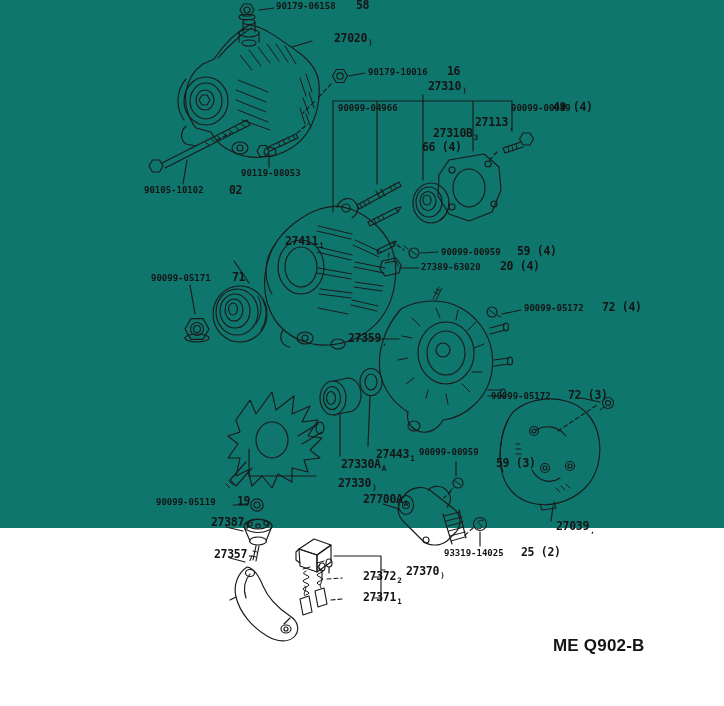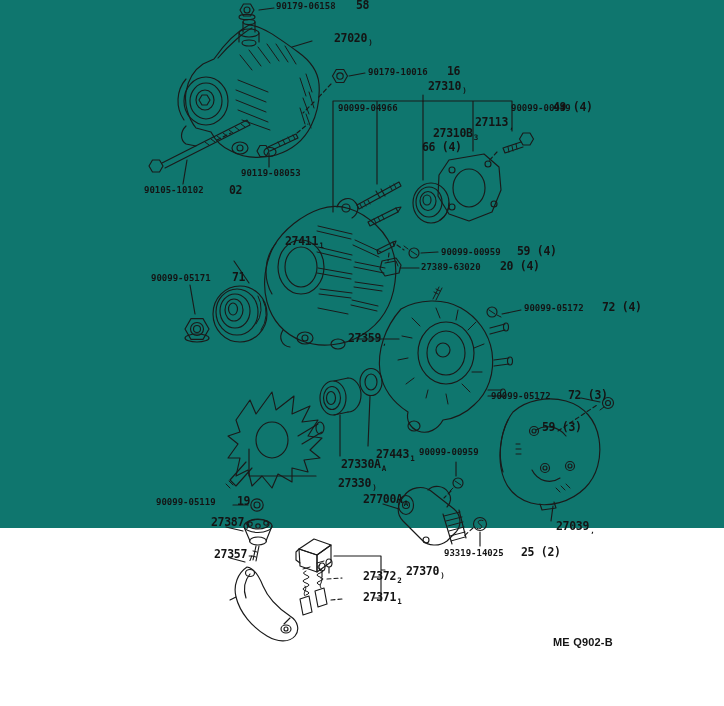--- a/index.html
+++ b/index.html
@@ -4,21 +4,21 @@
 <style>
   html,body{margin:0;padding:0;}
   body{width:724px;height:706px;overflow:hidden;background:#fff;}
   #stage{position:relative;width:724px;height:528px;background:#0f766e;color:#1a1a1a;
          font-family:"DejaVu Sans Mono","Liberation Mono",monospace;text-decoration:underline;}
   #art{position:absolute;left:0;top:0;}
   .label{position:absolute;white-space:nowrap;font-weight:700;color:#141414;line-height:1;}
   .pn{font-size:9px;letter-spacing:0px;}
   .co{font-size:11.5px;letter-spacing:-0.3px;padding-left:20px;}
   .sub{font-size:7.5px;vertical-align:-3px;margin-left:1px;font-weight:700;}
-  .footer{font-size:11px;font-family:"Liberation Sans",sans-serif;letter-spacing:0.2px;}
+  .footer{font-size:17px;font-family:"Liberation Sans",sans-serif;letter-spacing:0.2px;}
 </style>
 </head>
 <body style="background: rgb(255, 255, 255);">
 
 <div id="stage">
 
   <svg id="art" width="724" height="706" viewBox="0 0 724 706" fill="none" stroke="#1a1a1a" stroke-width="1.15" stroke-linecap="round" stroke-linejoin="round">
 
     <g>
       <path d="M259,10 L274,8"></path>
@@ -332,21 +332,21 @@
       <div class="label co" style="left: 480px; top: 261px;"><span>20 (4)</span></div>
       <div class="label pn" style="left: 524px; top: 304px;"><span>90099-05172</span></div>
       <div class="label co" style="left: 582px; top: 302px;"><span>72 (4)</span></div>
       <div class="label co" style="left: 328px; top: 333px;"><span>27359</span><span class="sub">,</span></div>
       <div class="label pn" style="left: 491px; top: 392px;"><span>90099-05172</span></div>
       <div class="label co" style="left: 548px; top: 390px;"><span>72 (3)</span></div>
       <div class="label co" style="left: 356px; top: 449px;"><span>27443</span><span class="sub">1</span></div>
       <div class="label co" style="left: 321px; top: 459px;"><span>27330A</span><span class="sub">A</span></div>
       <div class="label co" style="left: 318px; top: 478px;"><span>27330</span><span class="sub">)</span></div>
       <div class="label pn" style="left: 419px; top: 448px;"><span>90099-00959</span></div>
-      <div class="label co" style="left: 476px; top: 422px; margin-left: 46px;"><span>59 (3)</span></div>
+      <div class="label co" style="left: 476px; top: 458px;"><span>59 (3)</span></div>
       <div class="label co" style="left: 343px; top: 494px;"><span>27700A</span><span class="sub">A</span></div>
       <div class="label pn" style="left: 156px; top: 498px;"><span>90099-05119</span></div>
       <div class="label co" style="left: 217px; top: 496px;"><span>19</span></div>
       <div class="label co" style="left: 191px; top: 517px;"><span>27387</span><span class="sub">7</span></div>
       <div class="label co" style="left: 194px; top: 549px;"><span>27357</span><span class="sub">7</span></div>
       <div class="label pn" style="left: 444px; top: 549px;"><span>93319-14025</span></div>
       <div class="label co" style="left: 501px; top: 547px;"><span>25 (2)</span></div>
       <div class="label co" style="left: 536px; top: 521px;"><span>27039</span><span class="sub">,</span></div>
       <div class="label co" style="left: 343px; top: 571px;"><span>27372</span><span class="sub">2</span></div>
       <div class="label co" style="left: 343px; top: 592px; text-align: center;"><span>27371</span><span class="sub">1</span></div>

